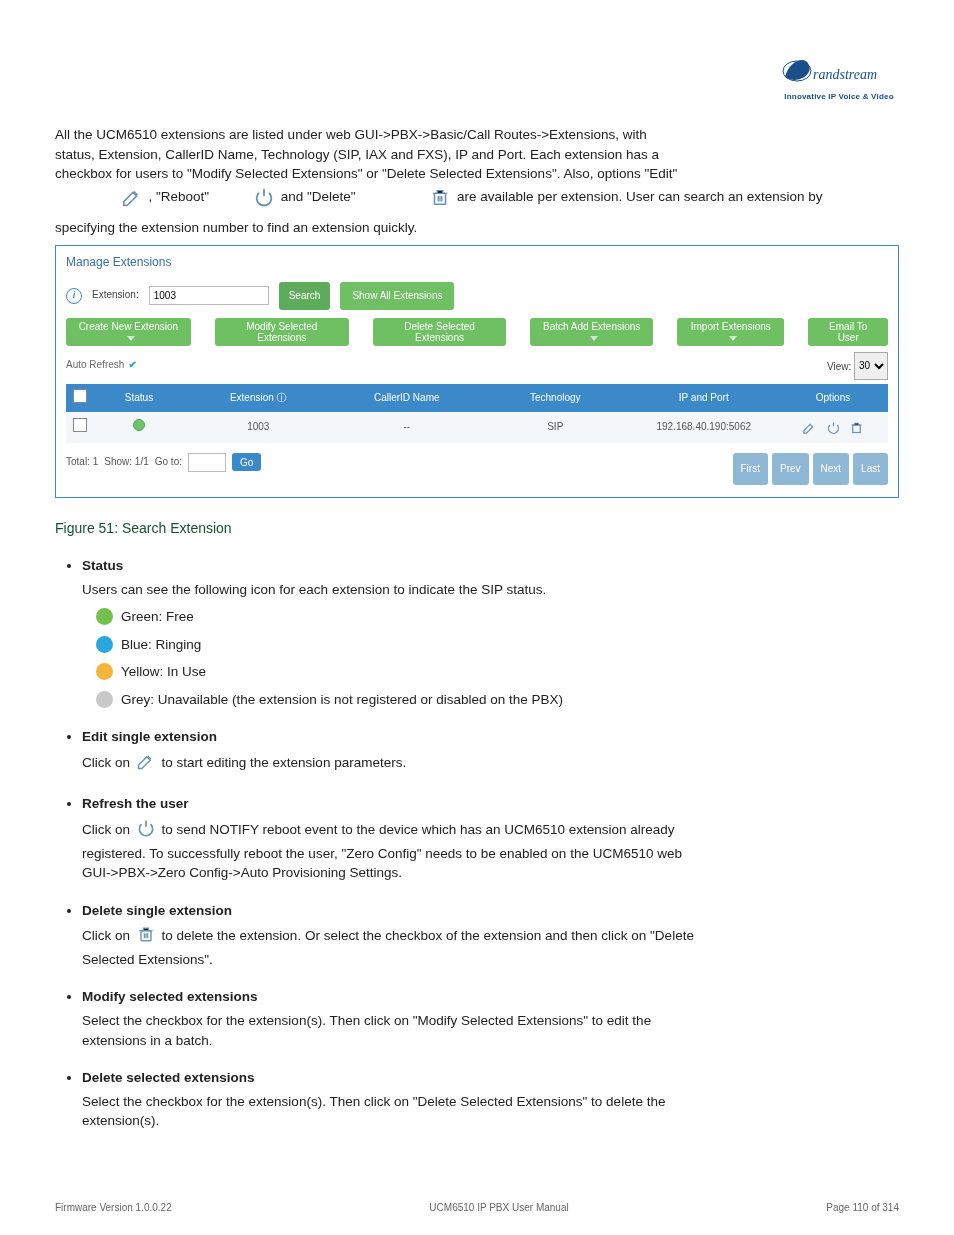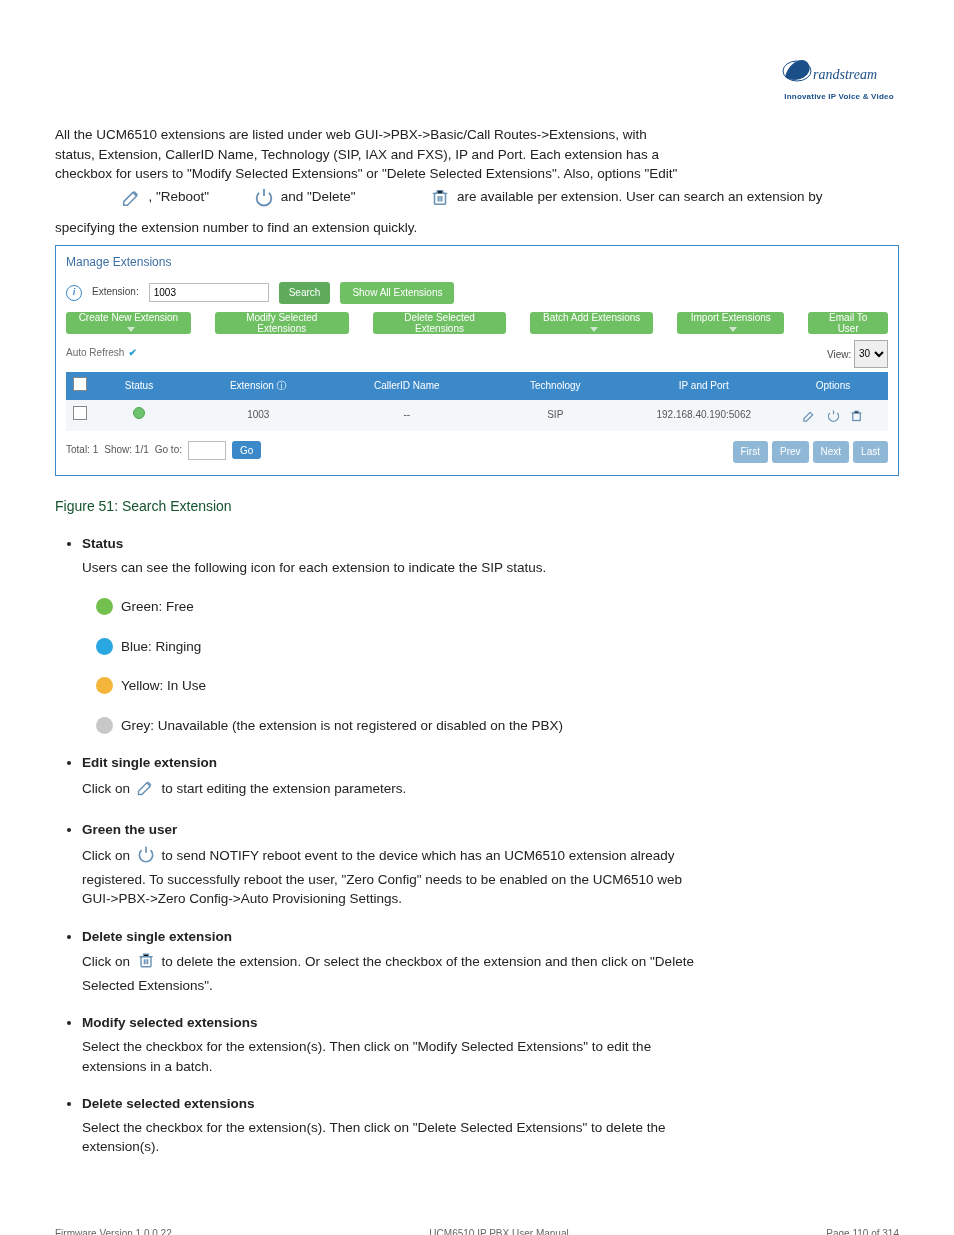--- a/index.html
+++ b/index.html
@@ -11,48 +11,48 @@
   .icon-row{height:22px;margin-bottom:14px}
   .icon-row svg{vertical-align:middle}
   .icon-cell{display:inline-block;text-align:center}
   
   .shot{border:1px solid #3b89c9;margin:6px 0 20px 0;background:#fff;font-size:10px;color:#444;position:relative}
   .shot-inner{padding:8px 10px 12px 10px}
   .shot-title{color:#3b6fa3;font-weight:normal;font-size:12px;margin-bottom:10px}
   .sr-row{display:flex;align-items:center;gap:10px;margin-bottom:8px}
   .info-icon{width:14px;height:14px;border:1px solid #3b89c9;border-radius:50%;display:inline-flex;align-items:center;justify-content:center;color:#3b89c9;font-style:italic;font-weight:bold;font-size:9px}
   .shot input[type=text]{border:1px solid #bcbcbc;height:17px;font-size:10px;padding:0 4px}
-  .gbtn{background:#6fbf63;color:#fff;border:none;border-radius:3px;height:22px;padding:0 10px;font-size:10px;cursor:pointer}
+  .gbtn{background:#6fbf63;color:#fff;border:none;border-radius:3px;height:28px;padding:0 10px;font-size:10px;cursor:pointer}
   .gbtn.wide{padding:0 12px}
   .gbtn-dark{background:#5fab5c}
   .btns{display:flex;gap:24px;margin-bottom:6px}
   .chev{width:0;height:0;border-left:4px solid transparent;border-right:4px solid transparent;border-top:5px solid #cfe8cf;display:inline-block;margin-left:5px;vertical-align:middle}
   .ar-row{display:flex;justify-content:space-between;align-items:center;margin:4px 0 0 0}
   .ar-left{color:#6b6b6b;display:flex;align-items:center;gap:4px}
   .tick{color:#2a9fd6;font-weight:bold}
   .view-sel{border:1px solid #aaa;height:28px;font-size:10px}
   table.ext{width:100%;border-collapse:collapse;margin-top:4px;table-layout:fixed}
   table.ext th{background:#3b89c9;color:#fff;font-weight:normal;font-size:10px;padding:5px 4px;text-align:center}
   table.ext td{background:#f4f7fa;padding:6px 4px;text-align:center;font-size:10px;color:#555}
   .chk{width:12px;height:12px;border:1px solid #888;background:#fff;display:inline-block}
   .dot{width:10px;height:10px;border-radius:50%;display:inline-block}
   .dot-green{background:#6fc36f;border:1px solid #54a754}
   .opt-cell svg{margin:0 3px;vertical-align:middle}
   .pager{display:flex;justify-content:space-between;align-items:flex-start;margin-top:10px;color:#555}
   .pager-left{display:flex;align-items:center;gap:6px}
   .pager-left input{border:1px solid #bbb;width:28px;height:16px;font-size:10px}
   .go{background:#3b89c9;color:#fff;border:none;border-radius:3px;height:18px;padding:0 8px;font-size:10px}
   .pager-right{display:flex;gap:4px}
-  .pgbtn{background:#8fb7d6;color:#fff;border:none;border-radius:3px;height:22px;padding:0 8px;font-size:10px}
+  .pgbtn{background:#8fb7d6;color:#fff;border:none;border-radius:3px;height:32px;padding:0 8px;font-size:10px}
   .caption{text-align:left;color:#14532d;margin:4px 0 18px 0;font-size:14px}
   
   ul.notes{list-style:disc;padding-left:27px;margin:0}
   ul.notes>li{margin:6px 0 18px 0}
   .sec-title{font-weight:bold;margin-bottom:4px;color:#222}
-  .status-line{display:flex;align-items:center;gap:8px;margin:20px 0 2px 14px}
+  .status-line{display:flex;align-items:center;gap:8px;margin:8px 0 2px 14px}
   .sdot{width:17px;height:17px;border-radius:50%;flex:0 0 auto}
   .sd-green{background:#73c04e}
   .sd-blue{background:#2aa7e0}
   .sd-yellow{background:#f3b63a}
   .sd-grey{background:#c8c8c8}
   .inline-icon{display:inline-block;vertical-align:middle;margin:0 2px}
   .footer{margin-top:70px;font-size:10px;color:#666;display:flex;justify-content:space-between}
   .footer .pg{text-align:right}
   .th-chk{width:28px}
   .th-status{width:90px}
@@ -230,21 +230,21 @@
         <span>Click on </span>
         <span class="inline-icon"><svg width="20" height="20" viewBox="0 0 24 24">
               <path d="M3 17l10-10 4 4L7 21H3v-4z" fill="none" stroke="#6a92b5" stroke-width="1.7"></path>
               <path d="M14 6l4 4" stroke="#6a92b5" stroke-width="1.7"></path>
             </svg></span>
         <span> to start editing the extension parameters.</span>
       </div>
     </li>
 
     <li>
-      <div class="sec-title">Green the user</div>
+      <div class="sec-title">Refresh the user</div>
       <div>
         <span>Click on </span>
         <span class="inline-icon"><svg width="20" height="20" viewBox="0 0 24 24">
               <path d="M12 4v6" stroke="#6a92b5" stroke-width="2" stroke-linecap="round"></path>
               <path d="M6 8a8 8 0 1 0 12 0" fill="none" stroke="#6a92b5" stroke-width="2" stroke-linecap="round"></path>
             </svg></span>
         <span> to send NOTIFY reboot event to the device which has an UCM6510 extension already</span>
       </div>
       <div>registered. To successfully reboot the user, "Zero Config" needs to be enabled on the UCM6510 web</div>
       <div>GUI-&gt;PBX-&gt;Zero Config-&gt;Auto Provisioning Settings.</div>

